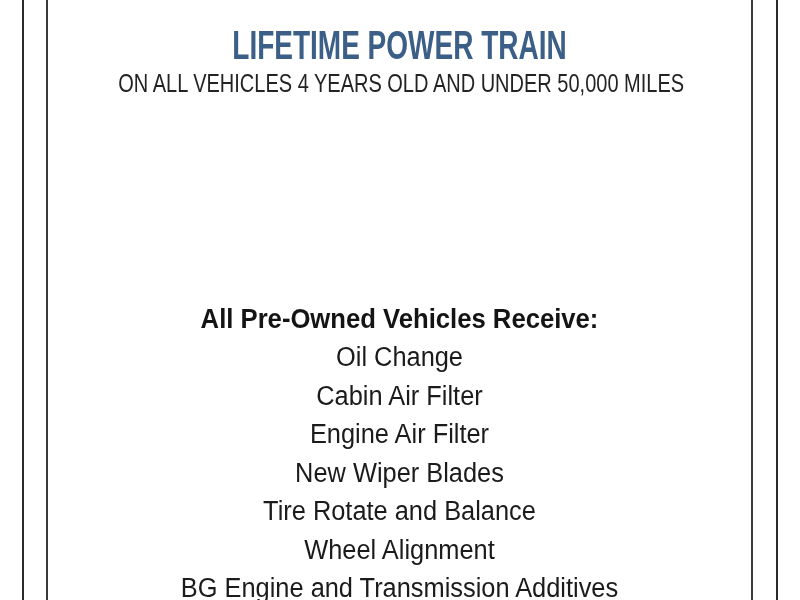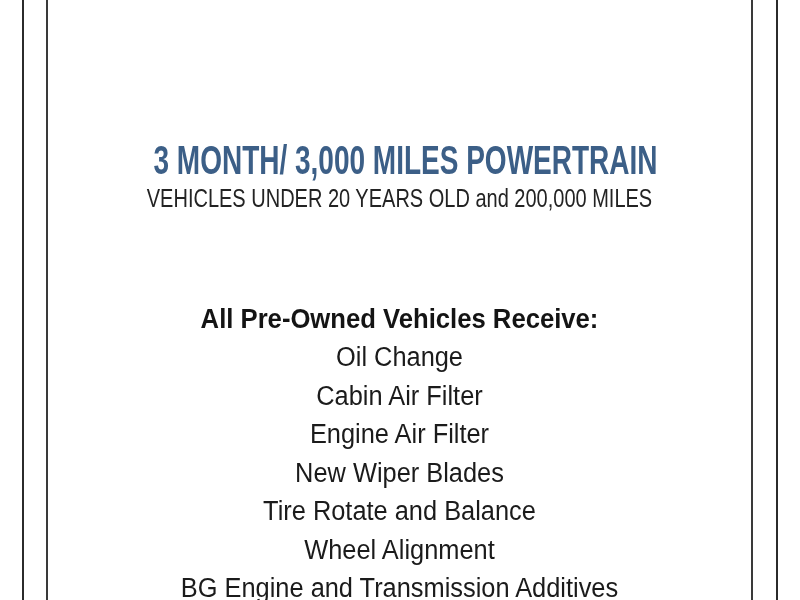--- a/index.html
+++ b/index.html
@@ -119,25 +119,25 @@
 
 <div id="flyer">
 
   <div class="rule rule-l1"></div>
   <div class="rule soft rule-l2"></div>
   <div class="rule soft rule-r1"></div>
   <div class="rule rule-r2"></div>
 
   <div id="content">
 
+    <div class="block-1">
+      <div class="headline">LIFETIME POWER TRAIN</div>
+      <div class="subline">ON ALL VEHICLES 4 YEARS OLD AND UNDER 50,000 MILES</div>
+    </div>
 
-    <div class="block-2">
-      <div class="headline">3 MONTH/ 3,000 MILES POWERTRAIN</div>
-      <div class="subline">VEHICLES UNDER 20 YEARS OLD and 200,000 MILES</div>
-    </div>
 
     <div class="services">
       <div class="services-heading">All Pre-Owned Vehicles Receive:</div>
       <ul class="service-list" id="service-list">
           <li>Oil Change</li>
           <li>Cabin Air Filter</li>
           <li>Engine Air Filter</li>
           <li>New Wiper Blades</li>
           <li>Tire Rotate and Balance</li>
           <li>Wheel Alignment</li>

